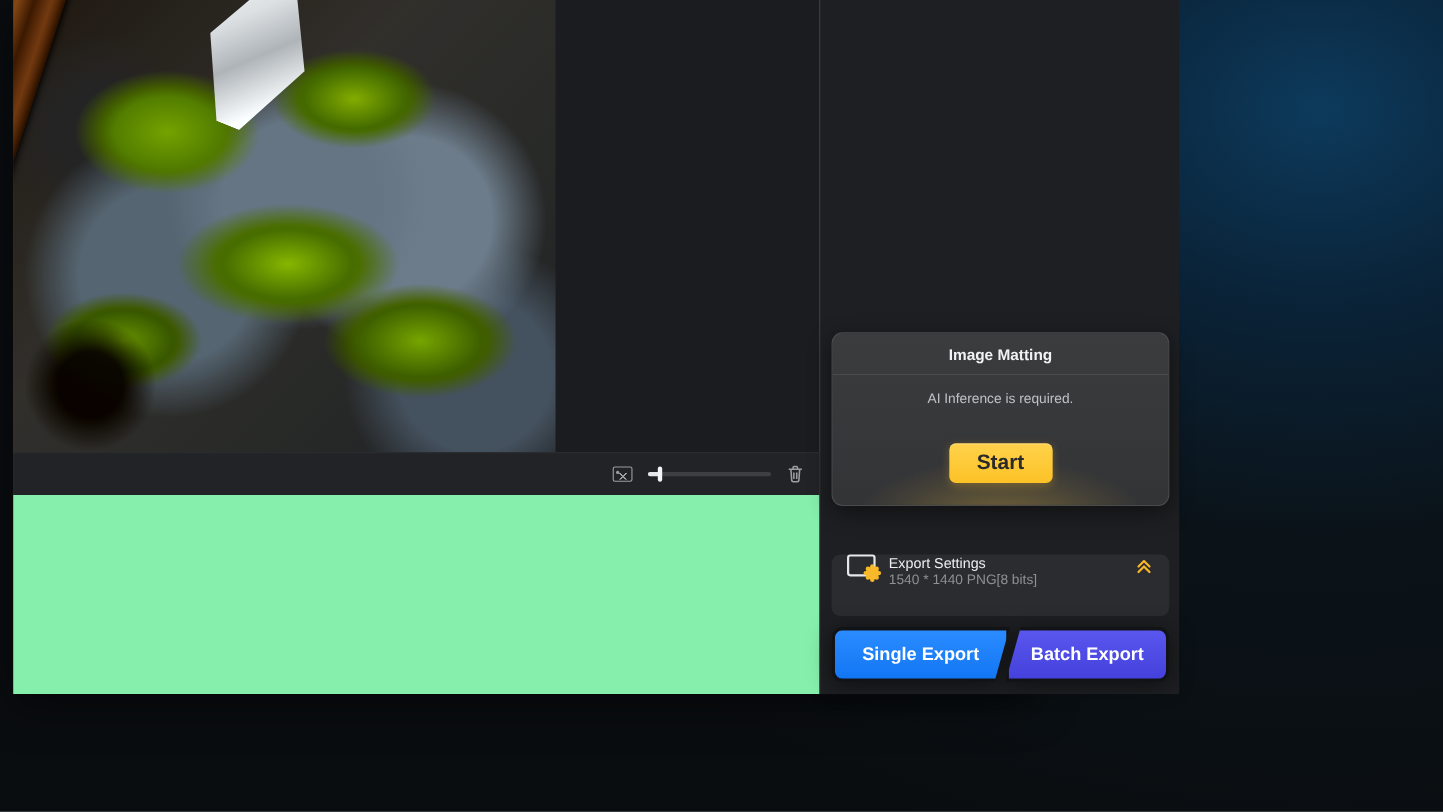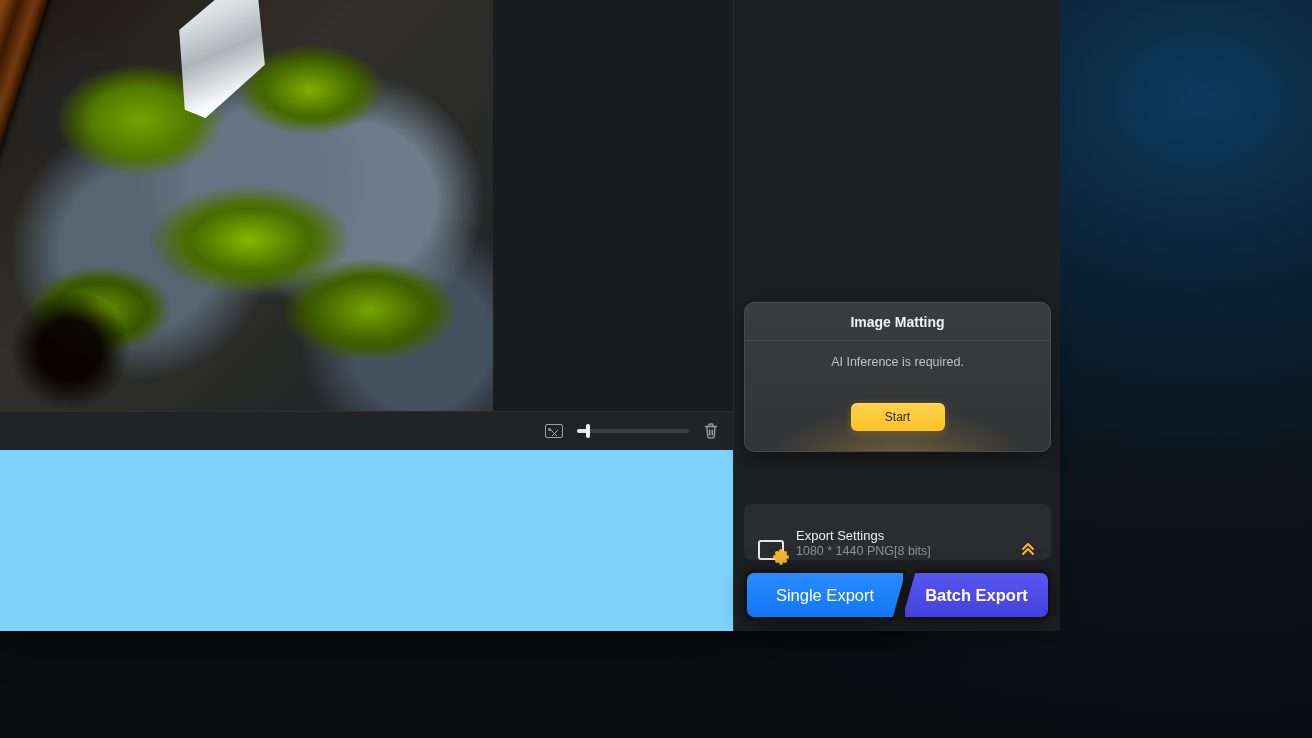--- a/index.html
+++ b/index.html
@@ -3,25 +3,25 @@
 <meta charset="utf-8">
 <style>
   * { box-sizing: border-box; margin: 0; padding: 0; }
   html, body { width: 1312px; height: 738px; overflow: hidden; font-family: -apple-system, "Helvetica Neue", Arial, sans-serif; }
   body {
     background: radial-gradient(ellipse 900px 700px at 1200px 100px, #0d3a5c 0%, #0a2338 25%, #0b1319 55%, #0a0d10 100%);
   }
 
   .app-window {
     position: absolute;
-    left: 0;
+    left: 12px;
     top: 0;
     width: 926px;
     height: 631px;
-    background: #7dd3fc;
+    background: #86efac;
     border-radius: 0 0 10px 0;
     box-shadow: 0 8px 40px rgba(0,0,0,0.6);
     overflow: visible;
   }
 
   
   .canvas-area {
     position: absolute;
     left: 0; top: 0;
     width: 733px; height: 450px;
@@ -165,35 +165,35 @@
     color: #bfc1c5;
     margin-bottom: 34px;
   }
   .start-btn {
     display: inline-block;
     min-width: 94px;
     padding: 7px 24px;
     border-radius: 6px;
     background: linear-gradient(180deg, #ffd24a 0%, #fcc227 100%);
     color: #2a2a2a;
-    font-size: 12px;
-    font-weight: 400;
+    font-size: 19px;
+    font-weight: 700;
     border: none;
     cursor: pointer;
     box-shadow: 0 1px 0 rgba(255,255,255,0.25) inset, 0 2px 8px rgba(255,190,40,0.25);
   }
 
   .export-settings {
     position: absolute;
     left: 10px; top: 504px;
     width: 307px; height: 56px;
     border-radius: 8px;
     background: #2b2c2f;
     display: flex;
-    align-items: flex-end;
+    align-items: flex-start;
     padding: 0 14px;
     gap: 12px;
     cursor: pointer;
   }
   .export-settings .screen-gear {
     position: relative;
     width: 26px; height: 20px;
     border: 2px solid #e6e7ea;
     border-radius: 3px;
     flex: 0 0 auto;
@@ -242,20 +242,21 @@
     border: 3px solid #121316;
     cursor: pointer;
     position: relative;
   }
   .exp-single {
     width: 162px;
     background: linear-gradient(180deg, #2b8cff 0%, #1276f4 100%);
     clip-path: polygon(6px 0, 100% 0, calc(100% - 14px) 100%, 0 100%, 0 6px);
     border-radius: 10px 0 0 10px;
     margin-right: -4px;
+    font-weight: bold;
   }
   .exp-batch {
     width: 149px;
     background: linear-gradient(180deg, #5a57ef 0%, #4441dc 100%);
     clip-path: polygon(14px 0, 100% 0, 100% calc(100% - 6px), calc(100% - 6px) 100%, 0 100%);
     border-radius: 0 10px 10px 0;
     font-weight: bold;
   }
 
 </style>
@@ -289,21 +290,21 @@
       <div class="matting-body">
         <div class="matting-msg">AI Inference is required.</div>
         <button class="start-btn">Start</button>
       </div>
     </div>
 
     <div class="export-settings">
       <span class="screen-gear"></span>
       <div class="texts">
         <div class="title">Export Settings</div>
-        <div class="detail">1080 * 1440 PNG[8 bits]</div>
+        <div class="detail">1540 * 1440 PNG[8 bits]</div>
       </div>
       <span class="chev-up">
         <svg width="18" height="18" viewBox="0 0 18 18" fill="none" stroke="#f7b829" stroke-width="2" stroke-linecap="round" stroke-linejoin="round">
           <polyline points="4 11 9 6 14 11"></polyline>
           <polyline points="4 16 9 11 14 16"></polyline>
         </svg>
       </span>
     </div>
 
     <div class="export-buttons">

